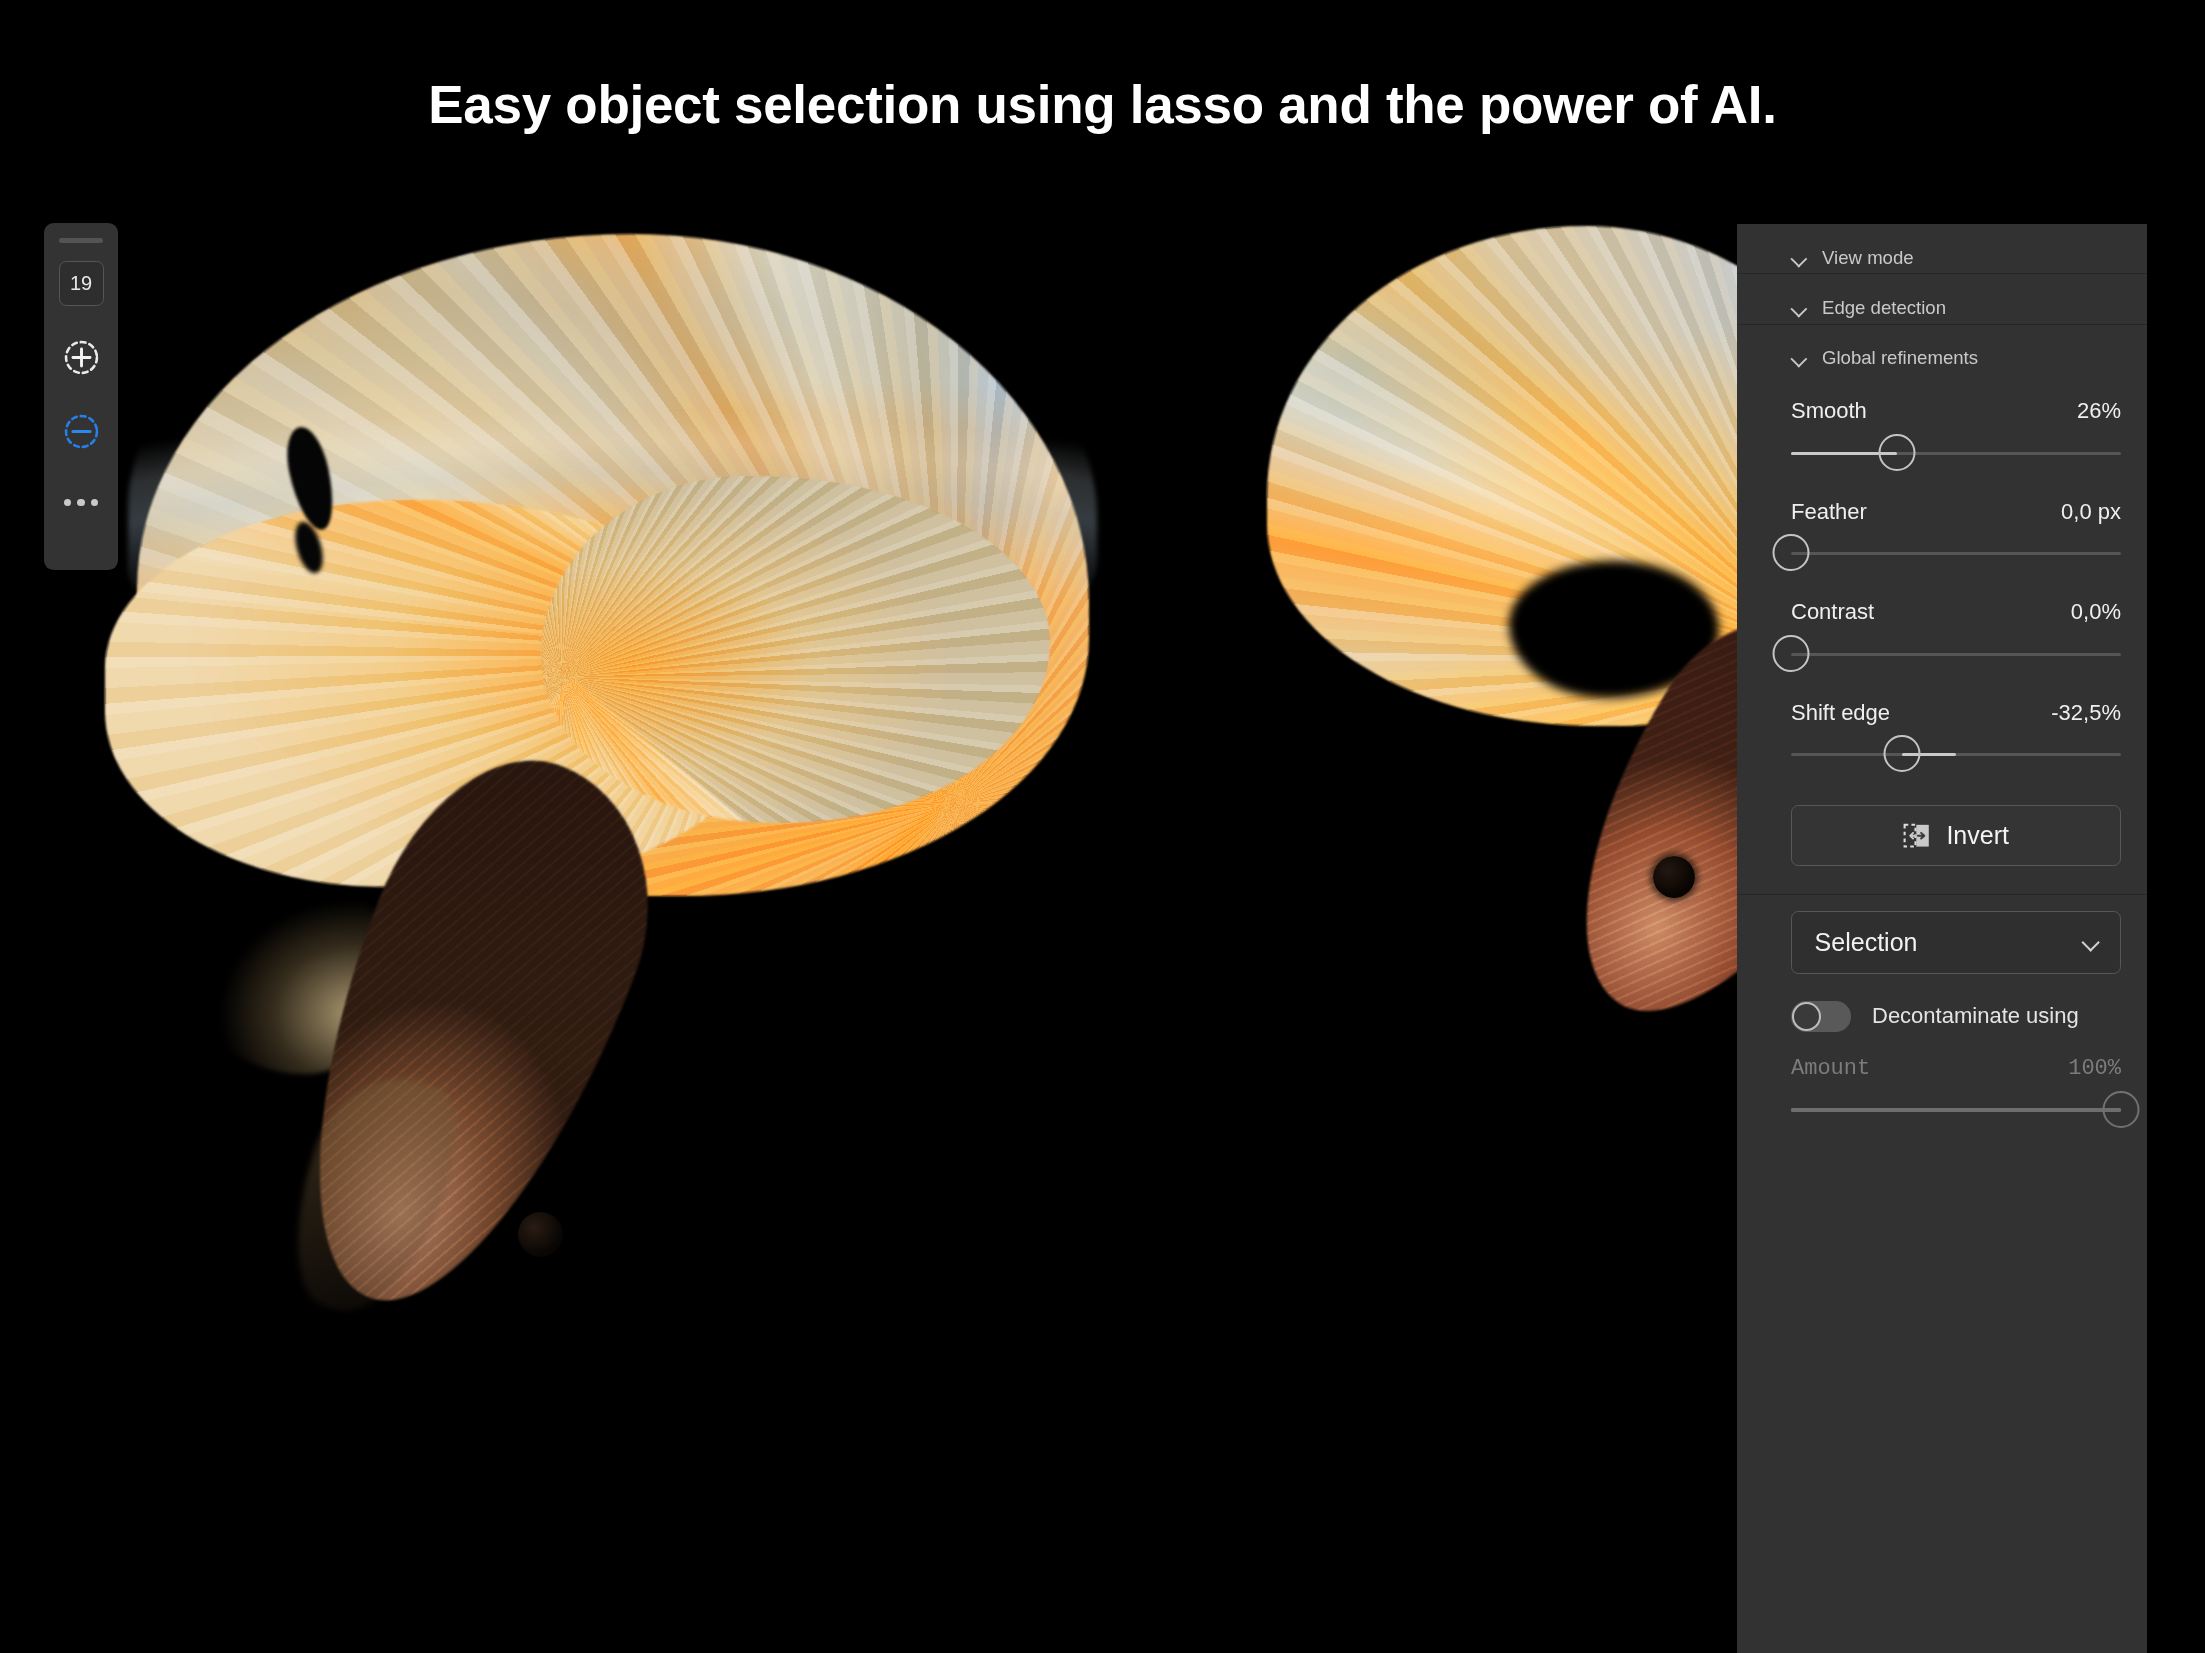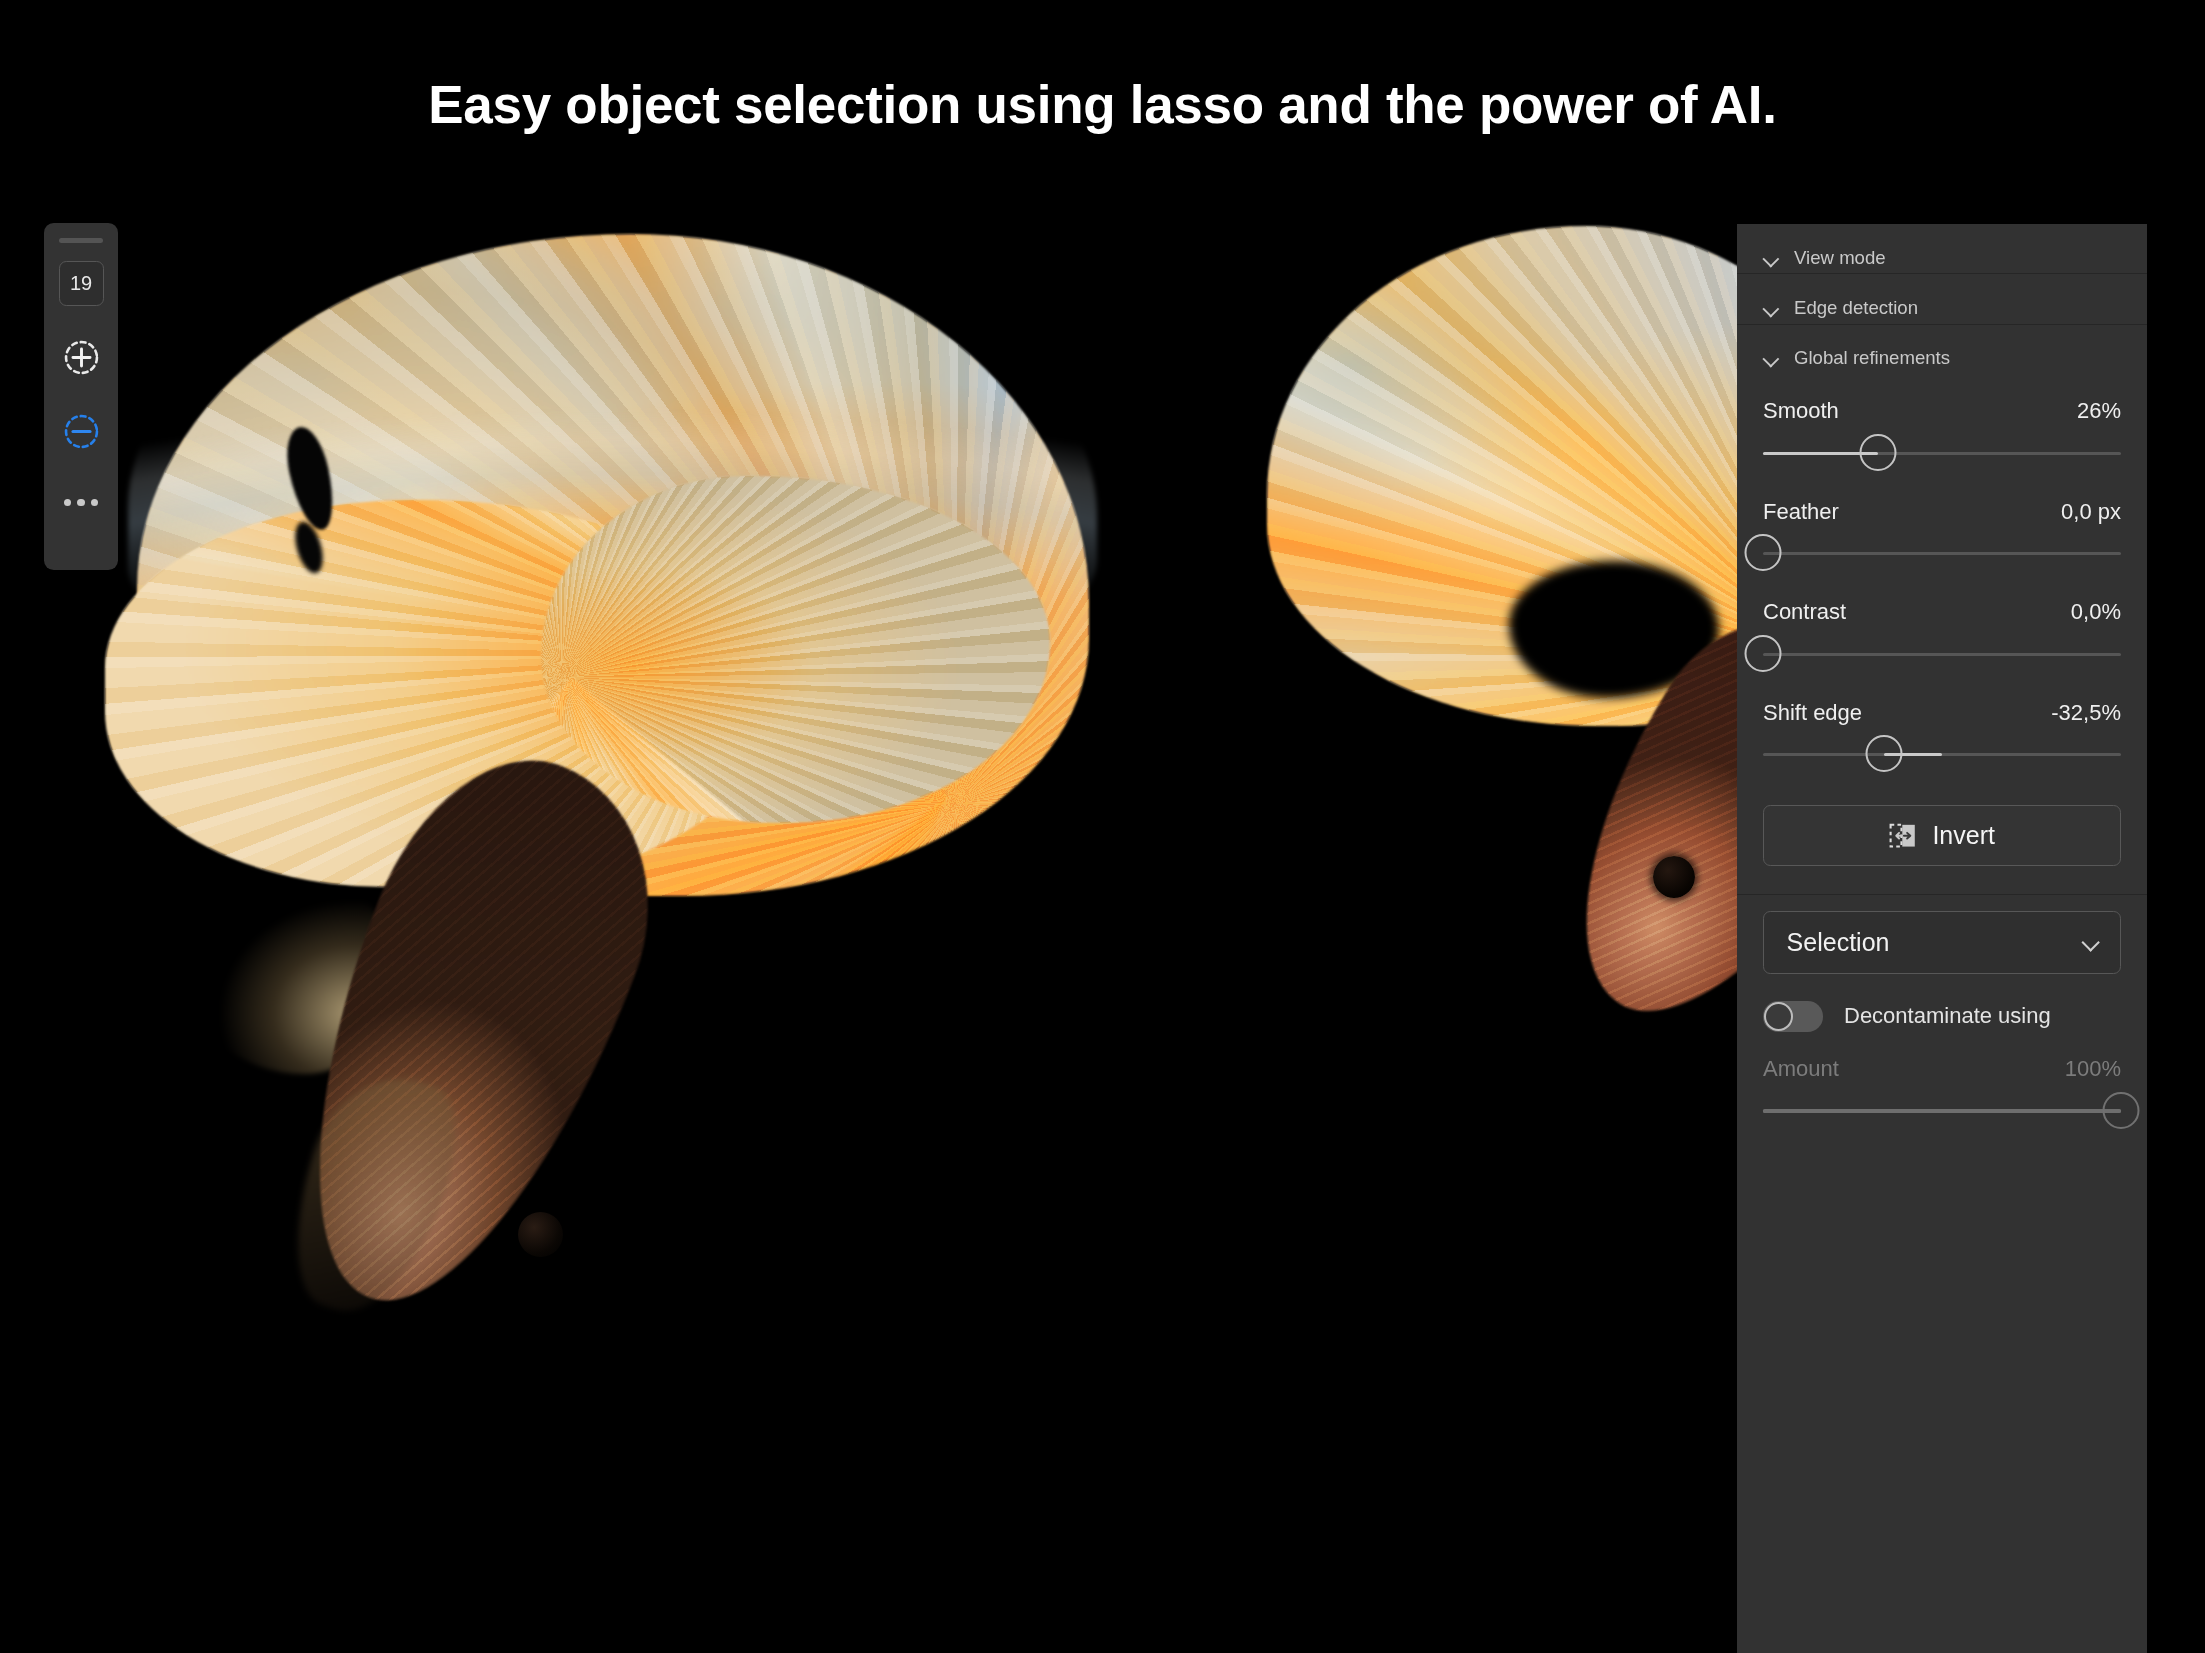--- a/index.html
+++ b/index.html
@@ -267,21 +267,21 @@
 
   
   .panel {
     position: absolute;
     left: 1737px; top: 224px;
     width: 410px; height: 1429px;
     background: #323232;
     color: #e8e8e8;
     overflow: hidden;
   }
-  .sec { position: relative; }
+  .sec { position: relative; padding-left: 28px; }
   .sec + .sec { border-top: 0.8px solid #262626; }
   .sec-hdr {
     display: flex; align-items: center; gap: 13px;
     padding: 22.6px 26px 4.8px 26px;
     color: #c9c9c9; font-size: 18.6px;
   }
   .chev {
     width: 18px; height: 18px; flex: 0 0 18px;
     display: inline-block; position: relative;
   }
@@ -311,21 +311,21 @@
     border-right: 2.4px solid #cfcfcf; border-bottom: 2.4px solid #cfcfcf;
     transform: rotate(45deg);
   }
 
   .row-label {
     display: flex; align-items: baseline; justify-content: space-between;
     margin-top: 24px;
     font-size: 22px; color: #efefef;
   }
   .row-label .val { font-size: 22px; color: #efefef; }
-  .row-label.dim, .row-label.dim .val { color: #7c7c7c; }
+  .row-label.dim, .row-label.dim .val { color: #7c7c7c; font-family: Liberation Mono, monospace; }
 
   
   .slider {
     position: relative; height: 44px; margin-top: 6.5px; width: 100%;
   }
   .slider .track {
     position: absolute; left: 0; top: 21px; height: 3.2px; width: 100%;
     background: #565656; border-radius: 1.6px;
   }
   .slider .fill {

